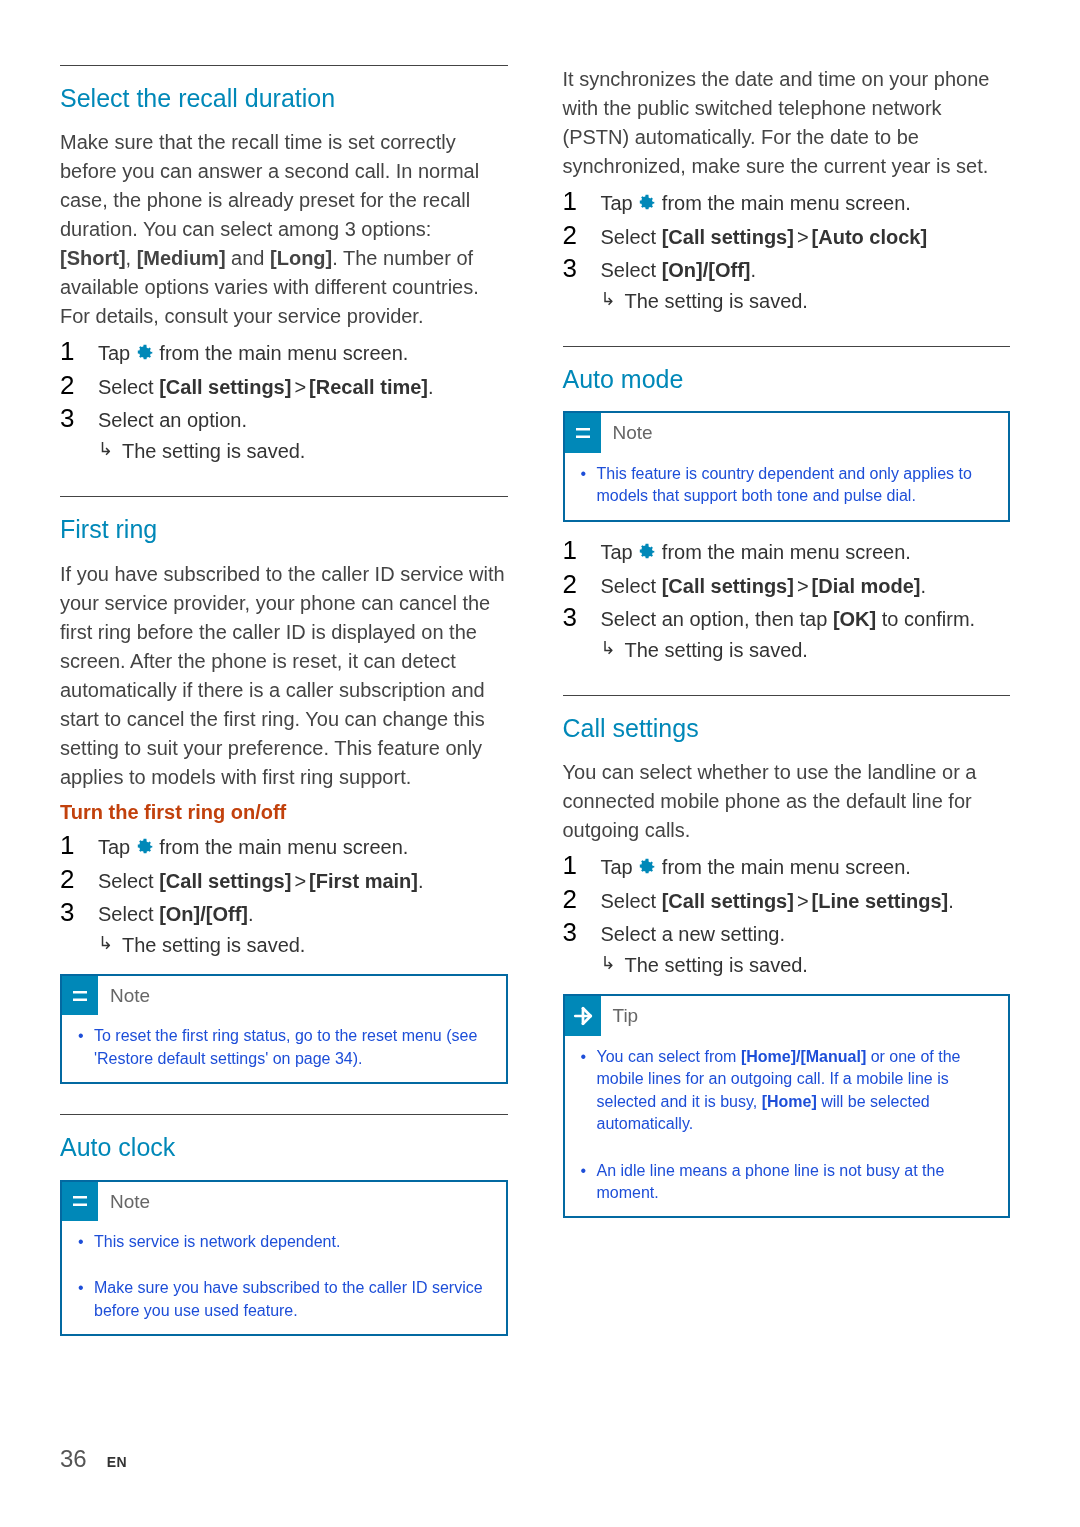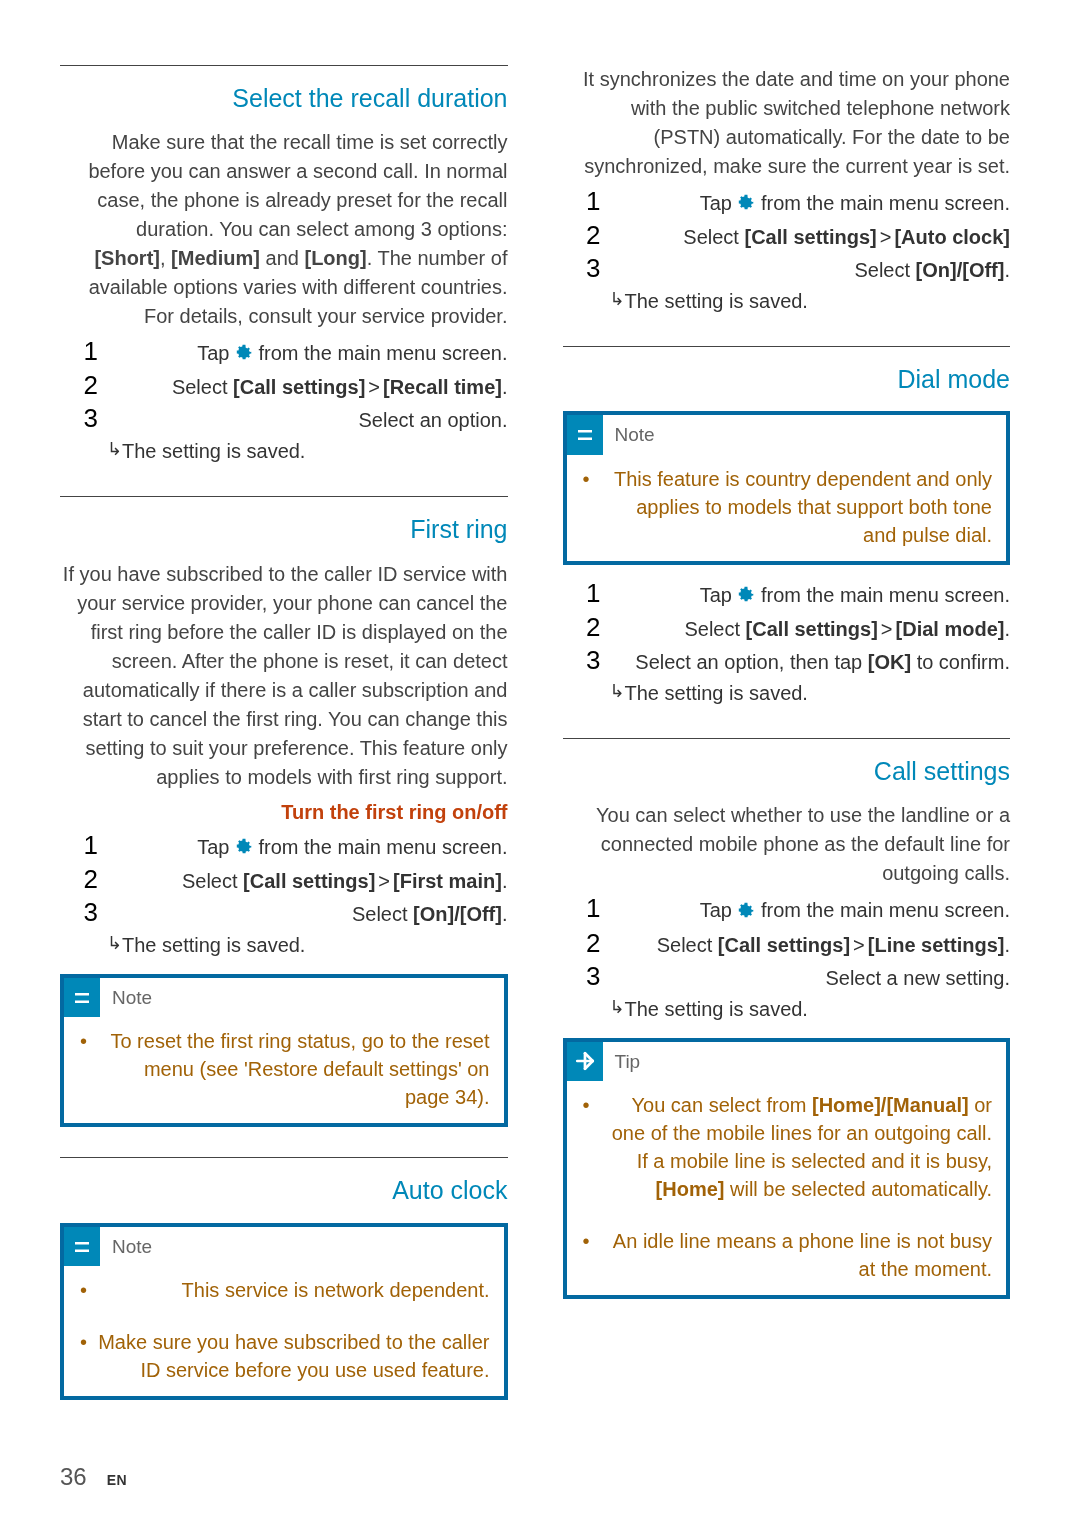--- a/index.html
+++ b/index.html
@@ -15,21 +15,20 @@
   .page {
     padding: 65px 70px 50px 60px;
     display: flex;
     flex-direction: column;
     height: 100%;
   }
   .columns {
     display: flex;
     gap: 55px;
     flex: 1;
-    text-align: right;
   }
   .col {
     flex: 1;
     min-width: 0;
   }
   .section {
     margin-bottom: 30px;
   }
   hr.sec-rule {
     border: none;
@@ -91,21 +90,21 @@
   }
   .gear-icon svg { width: 18px; height: 18px; }
   .path-sep {
     padding: 0 3px;
   }
   .optlabel {
     font-weight: bold;
   }
   
   .box {
-    border: 4px solid #0369a1;
+    border: 2px solid #0369a1;
     margin-top: 14px;
     margin-bottom: 14px;
   }
   .box-head {
     display: flex;
     align-items: stretch;
   }
   .box-badge {
     background: #0088b8;
     width: 36px;
@@ -114,22 +113,22 @@
     justify-content: center;
   }
   .box-badge svg { width: 20px; height: 20px; }
   .box-label {
     padding: 6px 12px;
     color: #666;
     font-size: 19px;
   }
   .box-body {
     padding: 10px 14px 12px 14px;
-    font-size: 20px;
-    color: #a16207;
+    font-size: 16px;
+    color: #1d4ed8;
     line-height: 1.4;
   }
   .box-body ul { list-style: none; }
   .box-body li {
     position: relative;
     padding-left: 18px;
     margin-bottom: 24px;
   }
   .box-body li:last-child { margin-bottom: 0; }
   .box-body li::before {
@@ -282,21 +281,21 @@
           </div>
           <div class="result">
             <div class="result-arrow">↳</div>
             <div>The setting is saved.</div>
           </div>
         </div>
       </div>
 
       <div class="section spacer-top">
         <hr class="sec-rule">
-        <h2 class="section-title">Dial mode</h2>
+        <h2 class="section-title">Auto mode</h2>
         <div class="box">
           <div class="box-head">
             <div class="box-badge">
                 <svg viewBox="0 0 20 20">
                   <rect x="3" y="5" width="14" height="2.5" fill="#fff"></rect>
                   <rect x="3" y="12.5" width="14" height="2.5" fill="#fff"></rect>
                 </svg>
               </div>
             <div class="box-label">Note</div>
           </div>

